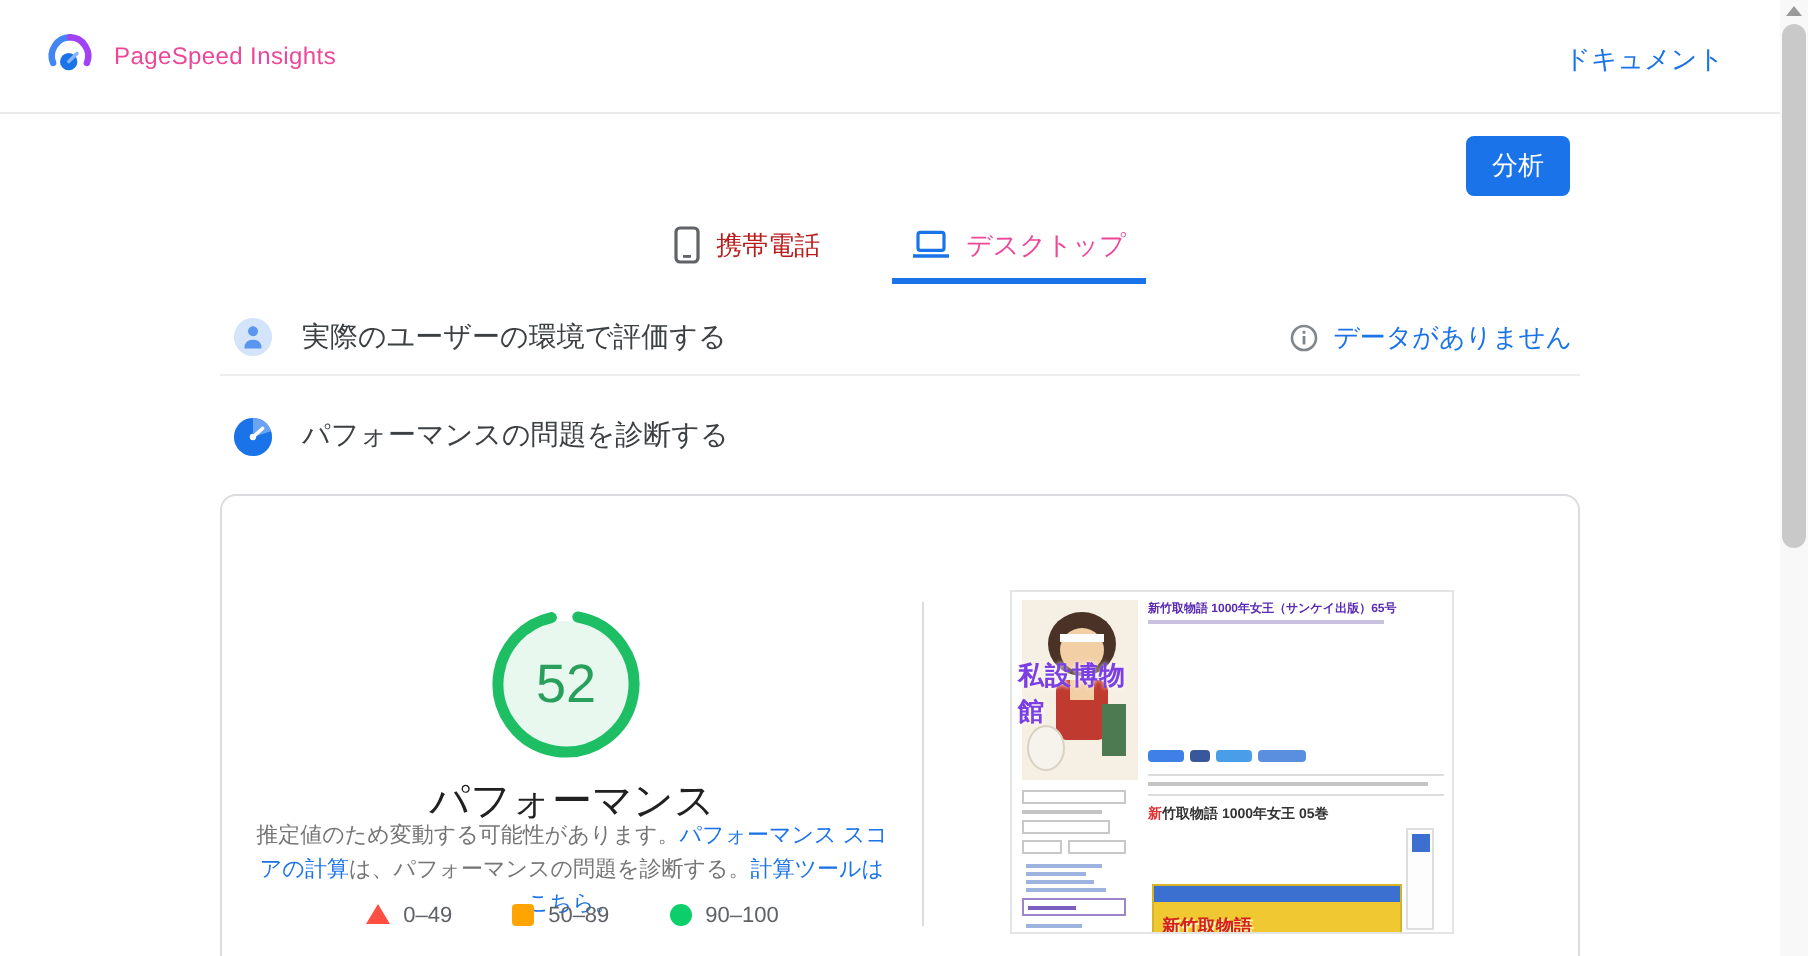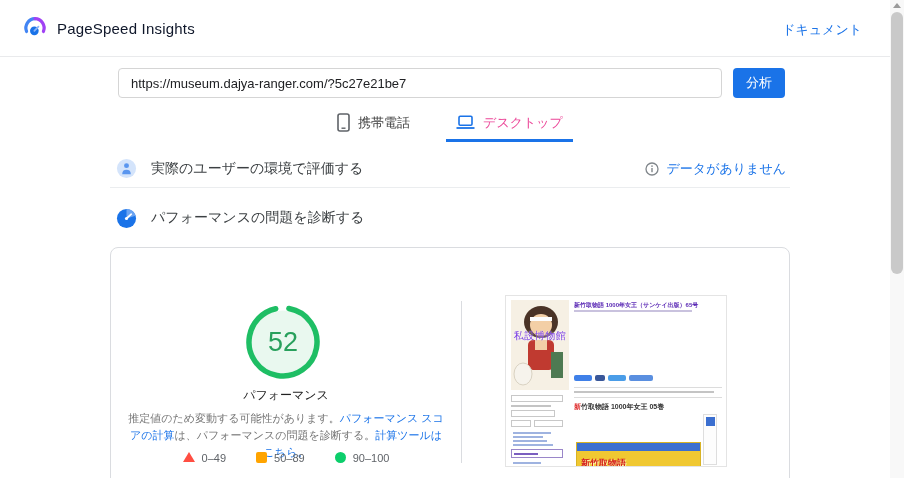--- a/index.html
+++ b/index.html
@@ -4,21 +4,21 @@
 <style>
   * { margin:0; padding:0; box-sizing:border-box; }
   body { background:#fff; }
   .page { position:relative; width:910px; height:478px; background:#fff; overflow:hidden;
           font-family:"Liberation Sans", sans-serif; color:#202124; }
 
   
   .header { position:absolute; top:0; left:0; width:890px; height:57px;
             border-bottom:1px solid #e9eaec; display:flex; align-items:center; padding-left:22px; }
   .logo { width:26px; height:26px; margin-right:9px; }
-  .app-title { font-size:15px; color:#0f172a; letter-spacing:.2px; }
+  .app-title { font-size:12px; color:#ec4899; letter-spacing:.2px; }
   .doc-link { position:absolute; right:28px; top:21px; font-size:13px; color:#1a73e8;
               text-decoration:none; cursor:pointer;margin-left:24px; }
 
   
   .scrollbar { position:absolute; top:0; left:890px; width:14px; height:478px; background:#f8f8f8; }
   .sb-arrow { position:absolute; top:3px; left:3px; width:0; height:0;
               border-left:4px solid transparent; border-right:4px solid transparent;
               border-bottom:5px solid #9a9a9a; }
   .sb-thumb { position:absolute; top:12px; left:1px; width:12px; height:262px;
               background:#c9c9c9; border-radius:6px; }
@@ -27,59 +27,59 @@
   .url-input { position:absolute; left:118px; top:68px; width:604px; height:30px;
                border:1px solid #d5d5d5; border-radius:4px; padding:0 12px; font-size:13px;
                color:#202124; outline:none; font-family:"Liberation Sans", sans-serif; }
   .analyze-btn { position:absolute; left:733px; top:68px; width:52px; height:30px;
                  background:#1a73e8; color:#fff; font-size:13px; border:none; border-radius:4px;
                  cursor:pointer; font-family:"Liberation Sans", sans-serif; }
 
   
   .tabs { position:absolute; top:110px; left:110px; width:680px; height:32px;
           display:flex; justify-content:center; gap:26px; }
-  .tab { display:flex; align-items:center; gap:8px; font-size:13px; color:#404040;
+  .tab { display:flex; align-items:center; gap:8px; font-size:13px; color:#b91c1c;
          padding:4px 10px 8px; cursor:pointer; border-bottom:3px solid transparent; }
   .tab.active { color:#ec4899; border-bottom-color:#1a73e8; }
 
   
   .row { position:absolute; left:110px; width:680px; display:flex; align-items:center; }
   .row1 { top:150px; height:38px; border-bottom:1px solid #ebedef; }
   .row2 { top:200px; height:36px; }
   .row .sec-icon { margin-left:6px; margin-right:14px; width:21px; height:21px; }
   .sec-title { font-size:14px; color:#3c4043; }
   .row-right { margin-left:auto; display:flex; align-items:center; gap:8px; padding-right:4px; }
   .no-data { font-size:13px; color:#1a73e8; text-decoration:none; cursor:pointer; }
 
   
   .card { position:absolute; top:247px; left:110px; width:680px; height:320px;
           border:1px solid #dadce0; border-radius:8px; background:#fff; }
   .gauge-wrap { position:absolute; left:133px; top:55px; width:78px; height:78px; }
   .score-num { position:absolute; left:0; top:0; width:78px; height:78px; display:flex;
                align-items:center; justify-content:center; font-size:27px; color:#28a05c; }
   .perf-label { position:absolute; left:0; top:139px; width:350px; text-align:center;
-                font-size:12px; color:#212121; }
+                font-size:20px; color:#212121; }
   .note { position:absolute; left:16px; top:162px; width:318px; text-align:center;
           font-size:11px; line-height:17px; color:#757575; }
   .note a { color:#1a73e8; text-decoration:none; cursor:pointer; }
   .legend { position:absolute; left:0; top:204px; width:350px; display:flex;
             justify-content:center; gap:30px; font-size:11px; color:#5f6368; }
   .legend-item { display:flex; align-items:flex-start; gap:7px; }
   .shape-tri { width:0; height:0; border-left:6px solid transparent; border-right:6px solid transparent;
                border-bottom:10px solid #ff4e42; }
   .shape-sq { width:11px; height:11px; background:#ffa400; border-radius:2px; }
   .shape-dot { width:11px; height:11px; background:#0cce6b; border-radius:50%; }
   .vdivider { position:absolute; left:350px; top:53px; width:1px; height:162px; background:#dadce0; }
 
   
   .thumb { position:absolute; left:394px; top:47px; width:222px; height:172px;
            background:#fff; border:1px solid #e4e4e4; overflow:hidden; }
   .thumb .abs { position:absolute; }
   .t-charimg { left:5px; top:4px; width:58px; height:90px; background:#f6f0e4; overflow:hidden; }
-  .t-sitelogo { left:3px; top:33px; width:62px; text-align:center; font-size:10px; font-weight:normal;
+  .t-sitelogo { left:3px; top:33px; width:62px; text-align:left; font-size:13px; font-weight:bold;
                 color:#7b3fe4; text-shadow:0 0 2px #fff; letter-spacing:0.5px; }
   .t-title { left:68px; top:6px; width:150px; font-size:6px; font-weight:bold; color:#5b2ab5;
              line-height:7px; }
   .t-sub { left:68px; top:14px; width:118px; height:2px; background:#c9c2de; }
   .bar { position:absolute; height:2px; background:#9fb3e0; }
   .gbar { position:absolute; height:2px; background:#c4c4c4; }
   .t-box { position:absolute; border:1px solid #c8c8c8; background:#fff; }
   .t-pill { position:absolute; height:6px; border-radius:2px; }
   .t-heading { left:68px; top:106px; width:150px; font-size:7px; font-weight:bold; color:#333; }
   .t-new { color:#e03131; }
@@ -110,21 +110,20 @@
     </svg>
     <span class="app-title">PageSpeed Insights</span>
     <a class="doc-link">ドキュメント</a>
   </div>
 
   <div class="scrollbar">
     <div class="sb-arrow"></div>
     <div class="sb-thumb"></div>
   </div>
 
-  <input class="url-input" type="text" value="https://museum.dajya-ranger.com/?5c27e21be7" style="">
   <button class="analyze-btn">分析</button>
 
   <div class="tabs">
     <div class="tab">
       <svg width="13" height="19" viewBox="0 0 13 19">
         <rect x="1" y="1" width="11" height="17" rx="2" fill="none" stroke="#5f6368" stroke-width="1.6"></rect>
         <line x1="4.5" y1="15.2" x2="8.5" y2="15.2" stroke="#5f6368" stroke-width="1.4"></line>
       </svg>
       <span>携帯電話</span>
     </div>

